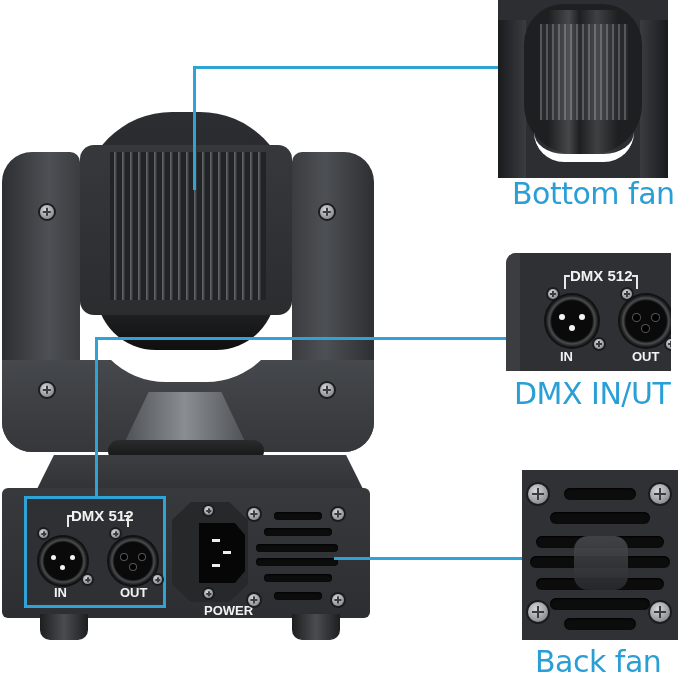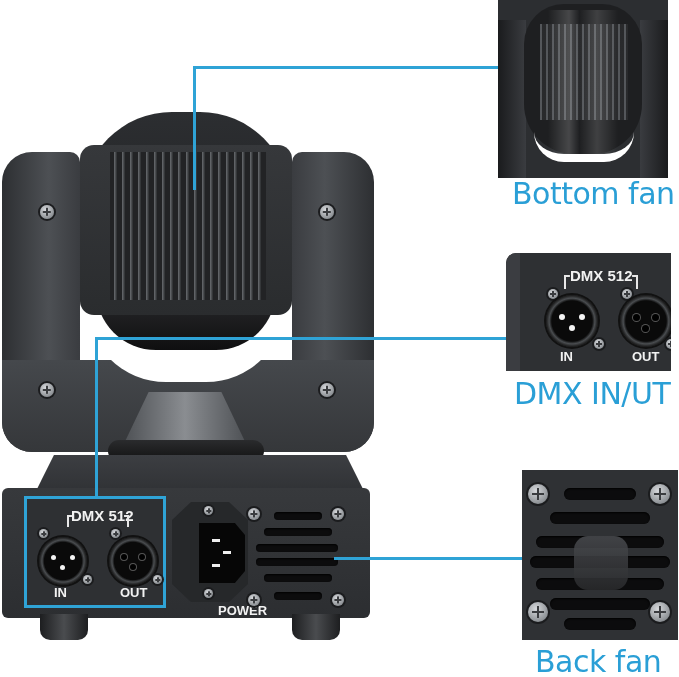--- a/index.html
+++ b/index.html
@@ -90,21 +90,21 @@
   </div>
 
   <div class="abs" style="left:172px;top:502px;width:76px;height:100px;clip-path:polygon(25% 0,75% 0,100% 18%,100% 82%,75% 100%,25% 100%,0 82%,0 18%);background:#26282a;"></div>
   <div class="screw" style="left:204px;top:506px;width:9px;height:9px;"></div>
   <div class="screw" style="left:204px;top:589px;width:9px;height:9px;"></div>
   <div class="abs" style="left:199px;top:523px;width:46px;height:60px;clip-path:polygon(0 0,78% 0,100% 20%,100% 80%,78% 100%,0 100%);background:#060606;">
     <div class="abs" style="left:13px;top:16px;width:8px;height:3px;background:#eee;"></div>
     <div class="abs" style="left:24px;top:28px;width:8px;height:3px;background:#eee;"></div>
     <div class="abs" style="left:13px;top:41px;width:8px;height:3px;background:#eee;"></div>
   </div>
-  <div class="silk" style="left:218px;top:603px;font-size:13px;">POWER</div>
+  <div class="silk" style="left:204px;top:603px;font-size:13px;">POWER</div>
 
   <div class="abs" style="left:248px;top:508px;width:98px;height:100px;">
     <div class="screw" style="left:0;top:0;width:12px;height:12px;"></div>
     <div class="screw" style="left:84px;top:0;width:12px;height:12px;"></div>
     <div class="screw" style="left:0;top:86px;width:12px;height:12px;"></div>
     <div class="screw" style="left:84px;top:86px;width:12px;height:12px;"></div>
     <div class="slot" style="left:26px;top:4px;width:48px;height:8px;"></div>
     <div class="slot" style="left:16px;top:20px;width:68px;height:8px;"></div>
     <div class="slot" style="left:8px;top:36px;width:82px;height:8px;"></div>
     <div class="slot" style="left:8px;top:50px;width:82px;height:8px;"></div>

